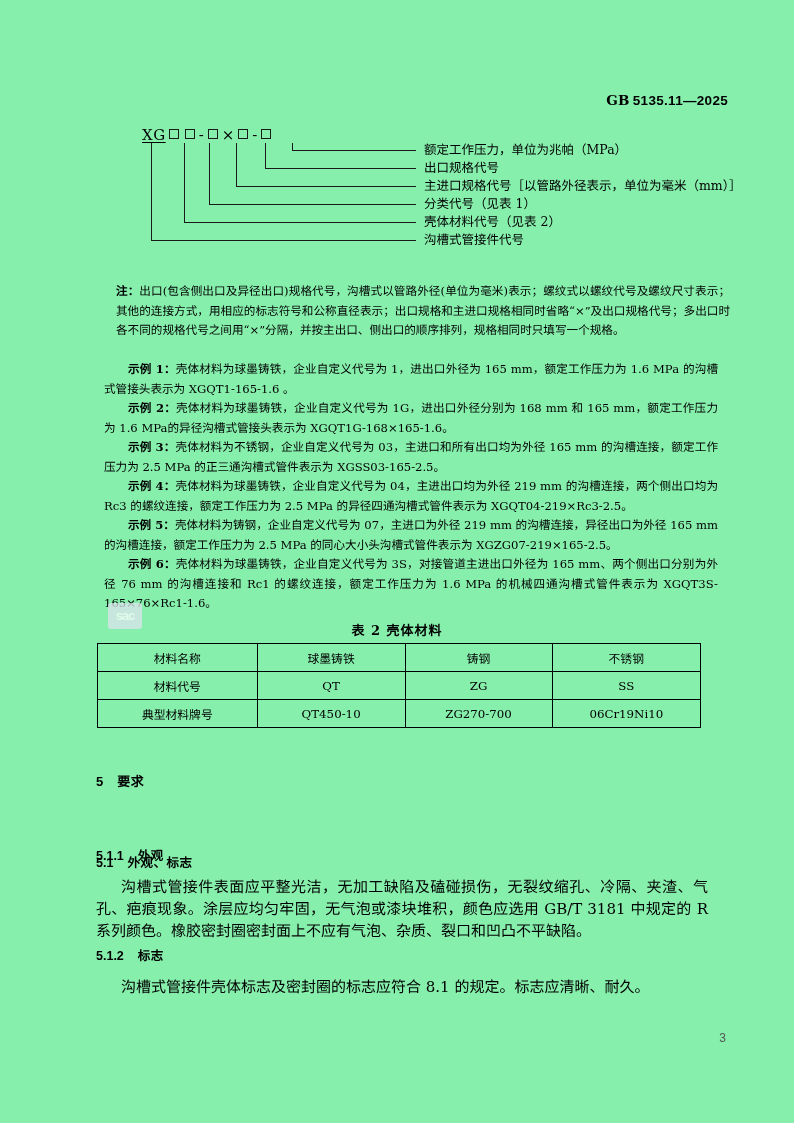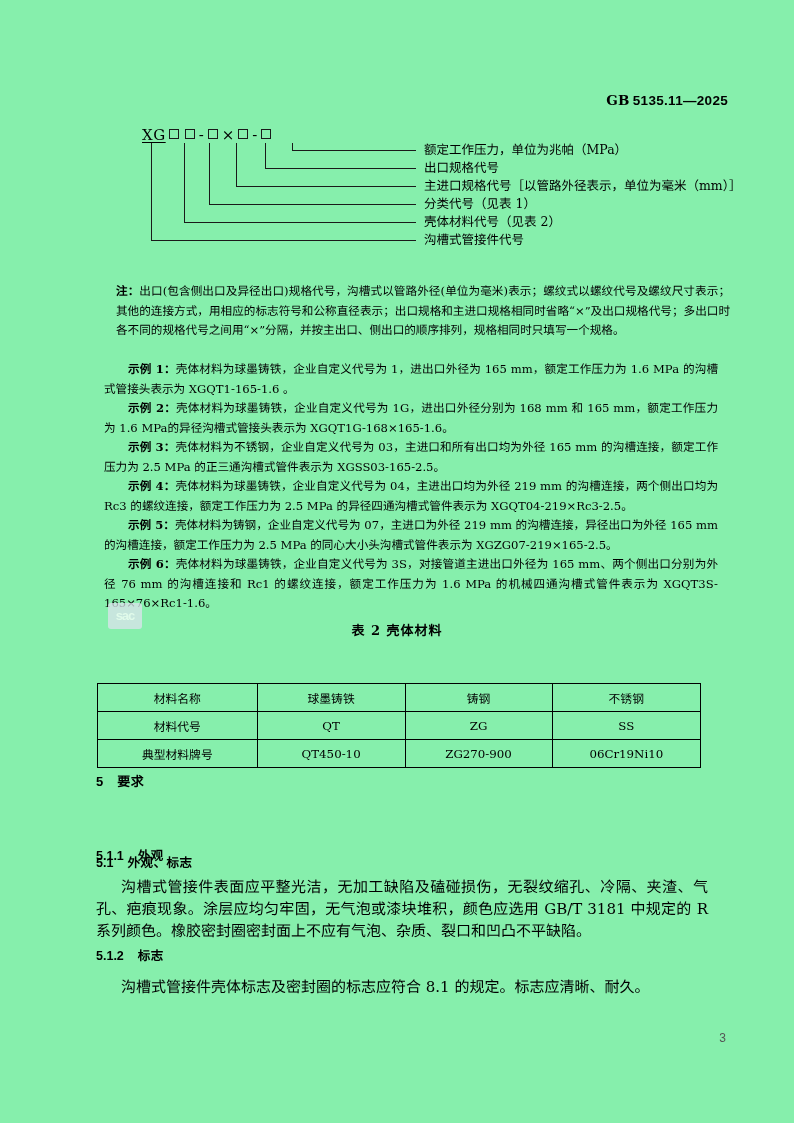--- a/index.html
+++ b/index.html
@@ -137,21 +137,20 @@
     margin-top: 8px;
   }
   table.mat {
     position: absolute;
     left: 97px;
     top: 643px;
     width: 604px;
     border-collapse: collapse;
     font-size: 11.8px;
     font-family: "DejaVu Serif", "Liberation Serif", serif;
-    margin-top: 40px;
   }
   table.mat td {
     border: 1px solid #000000;
     text-align: center;
     height: 27px;
     padding: 0 2px;
     vertical-align: middle;
   }
   table.mat tr td:first-child { width: 162px; }
   table.mat tr td:nth-child(2) { width: 148px; }
@@ -281,21 +280,21 @@
       </tr>
       <tr>
         <td>材料代号</td>
         <td>QT</td>
         <td>ZG</td>
         <td>SS</td>
       </tr>
       <tr>
         <td>典型材料牌号</td>
         <td>QT450-10</td>
-        <td>ZG270-900</td>
+        <td>ZG270-700</td>
         <td>06Cr19Ni10</td>
       </tr>
     </tbody>
   </table>
 
   <div class="clause lvl1" style="top:771px;">
     <span>5</span><span class="cn">要求</span>
   </div>
 
   <div class="clause" style="top:808px;margin-top:44px;">

